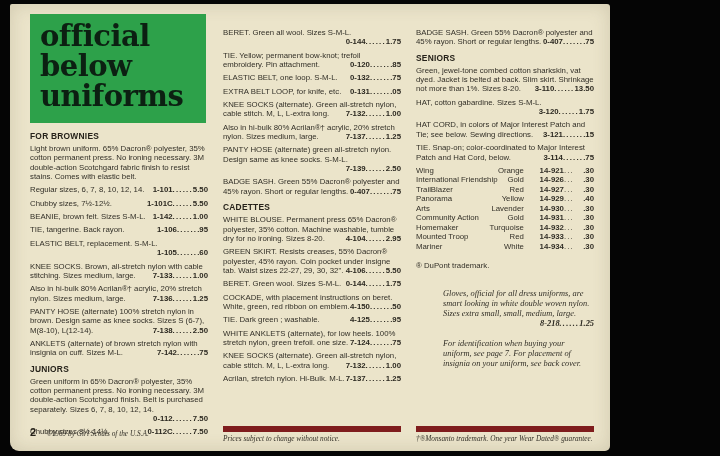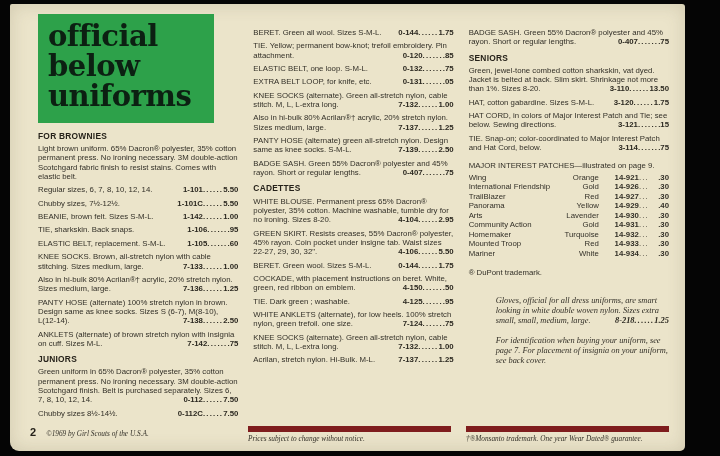--- a/index.html
+++ b/index.html
@@ -1,23 +1,23 @@
 <!DOCTYPE html>
 <html><head>
 <meta charset="utf-8">
 <style>
   * { margin:0; padding:0; box-sizing:border-box; }
   html,body { width:720px; height:456px; overflow:hidden; background:#050505; }
   body { font-family:"Liberation Sans", sans-serif; }
 
   .page {
-    position:absolute; left:10px; top:4px; width:675px; height:447px;
+    position:absolute; left:10px; top:4px; width:600px; height:447px;
     background:#ebe4ca;
     border-radius:2px 3px 5px 9px;
-    padding:10px 16px 26px 28px;
+    padding:10px 16px 26px 20px;
     color:#322f27;
     font-size:7.8px; line-height:1.2;
     box-shadow: inset 0 0 18px rgba(90,80,50,.18);
   }
   .cols { display:flex; gap:15px; height:100%; }
   .col { flex:1; min-width:0; }
   .col2, .col3 { padding-top:14px; }
 
   .title-block {
     background:#2da14a; width:176px;
@@ -66,21 +66,21 @@
       <div class="title-block">
         <div class="title-line">official</div>
         <div class="title-line">below</div>
         <div class="title-line">uniforms</div>
       </div>
     <div class="heading">FOR BROWNIES</div>
         <p class="note">Light brown uniform. 65% Dacron® polyester, 35% cotton permanent press. No ironing necessary. 3M double-action Scotchgard fabric finish to resist stains. Comes with elastic belt.</p>
         <p class="item"><span class="itext">Regular sizes, 6, 7, 8, 10, 12, 14.</span><span class="ref"><span class="code">1-101</span><span class="dots">......</span><span class="price">5.50</span></span></p>
         <p class="item"><span class="itext">Chubby sizes, 7½-12½.</span><span class="ref"><span class="code">1-101C</span><span class="dots">......</span><span class="price">5.50</span></span></p>
         <p class="item"><span class="itext">BEANIE, brown felt. Sizes S-M-L.</span><span class="ref"><span class="code">1-142</span><span class="dots">......</span><span class="price">1.00</span></span></p>
-        <p class="item"><span class="itext">TIE, sharkskin. Back snaps.</span><span class="ref"><span class="code">1-106</span><span class="dots">......</span><span class="price">.95</span></span></p>
+        <p class="item"><span class="itext">TIE, tangerine. Back rayon.</span><span class="ref"><span class="code">1-106</span><span class="dots">......</span><span class="price">.95</span></span></p>
         <p class="item"><span class="itext">ELASTIC BELT, replacement. S-M-L.</span><span class="ref"><span class="code">1-105</span><span class="dots">......</span><span class="price">.60</span></span></p>
         <p class="item"><span class="itext">KNEE SOCKS. Brown, all-stretch nylon with cable stitching. Sizes medium, large.</span><span class="ref"><span class="code">7-133</span><span class="dots">......</span><span class="price">1.00</span></span></p>
         <p class="item"><span class="itext">Also in hi-bulk 80% Acrilan®† acrylic, 20% stretch nylon. Sizes medium, large.</span><span class="ref"><span class="code">7-136</span><span class="dots">......</span><span class="price">1.25</span></span></p>
         <p class="item"><span class="itext">PANTY HOSE (alternate) 100% stretch nylon in brown. Design same as knee socks. Sizes S (6-7), M(8-10), L(12-14).</span><span class="ref"><span class="code">7-138</span><span class="dots">......</span><span class="price">2.50</span></span></p>
         <p class="item"><span class="itext">ANKLETS (alternate) of brown stretch nylon with insignia on cuff. Sizes M-L.</span><span class="ref"><span class="code">7-142</span><span class="dots">......</span><span class="price">.75</span></span></p>
         <div class="heading">JUNIORS</div>
         <p class="item"><span class="itext">Green uniform in 65% Dacron® polyester, 35% cotton permanent press. No ironing necessary. 3M double-action Scotchgard finish. Belt is purchased separately. Sizes 6, 7, 8, 10, 12, 14.</span><span class="ref"><span class="code">0-112</span><span class="dots">......</span><span class="price">7.50</span></span></p>
         <p class="item"><span class="itext">Chubby sizes 8½-14½.</span><span class="ref"><span class="code">0-112C</span><span class="dots">......</span><span class="price">7.50</span></span></p>
       </div>
 
@@ -104,21 +104,20 @@
         <p class="item"><span class="itext">Acrilan, stretch nylon. Hi-Bulk. M-L.</span><span class="ref"><span class="code">7-137</span><span class="dots">......</span><span class="price">1.25</span></span></p>
       </div>
 
     <div class="col col3">
         <p class="item"><span class="itext">BADGE SASH. Green 55% Dacron® polyester and 45% rayon. Short or regular lengths.</span><span class="ref"><span class="code">0-407</span><span class="dots">......</span><span class="price">.75</span></span></p>
         <div class="heading">SENIORS</div>
         <p class="item"><span class="itext">Green, jewel-tone combed cotton sharkskin, vat dyed. Jacket is belted at back. Slim skirt. Shrinkage not more than 1%. Sizes 8-20.</span><span class="ref"><span class="code">3-110</span><span class="dots">......</span><span class="price">13.50</span></span></p>
         <p class="item"><span class="itext">HAT, cotton gabardine. Sizes S-M-L.</span><span class="ref"><span class="code">3-120</span><span class="dots">......</span><span class="price">1.75</span></span></p>
         <p class="item"><span class="itext">HAT CORD, in colors of Major Interest Patch and Tie; see below. Sewing directions.</span><span class="ref"><span class="code">3-121</span><span class="dots">......</span><span class="price">.15</span></span></p>
         <p class="item"><span class="itext">TIE. Snap-on; color-coordinated to Major Interest Patch and Hat Cord, below.</span><span class="ref"><span class="code">3-114</span><span class="dots">......</span><span class="price">.75</span></span></p>
-        <p class="note subhead">MAJOR INTEREST PATCHES—illustrated on page 9.</p>
         <div class="patch-row">
           <span class="p-name">Wing</span>
           <span class="p-color">Orange</span>
           <span class="p-code">14-921</span>
           <span class="dots">...</span>
           <span class="p-price">.30</span>
         </div>
         <div class="patch-row">
           <span class="p-name">International Friendship</span>
           <span class="p-color">Gold</span>

